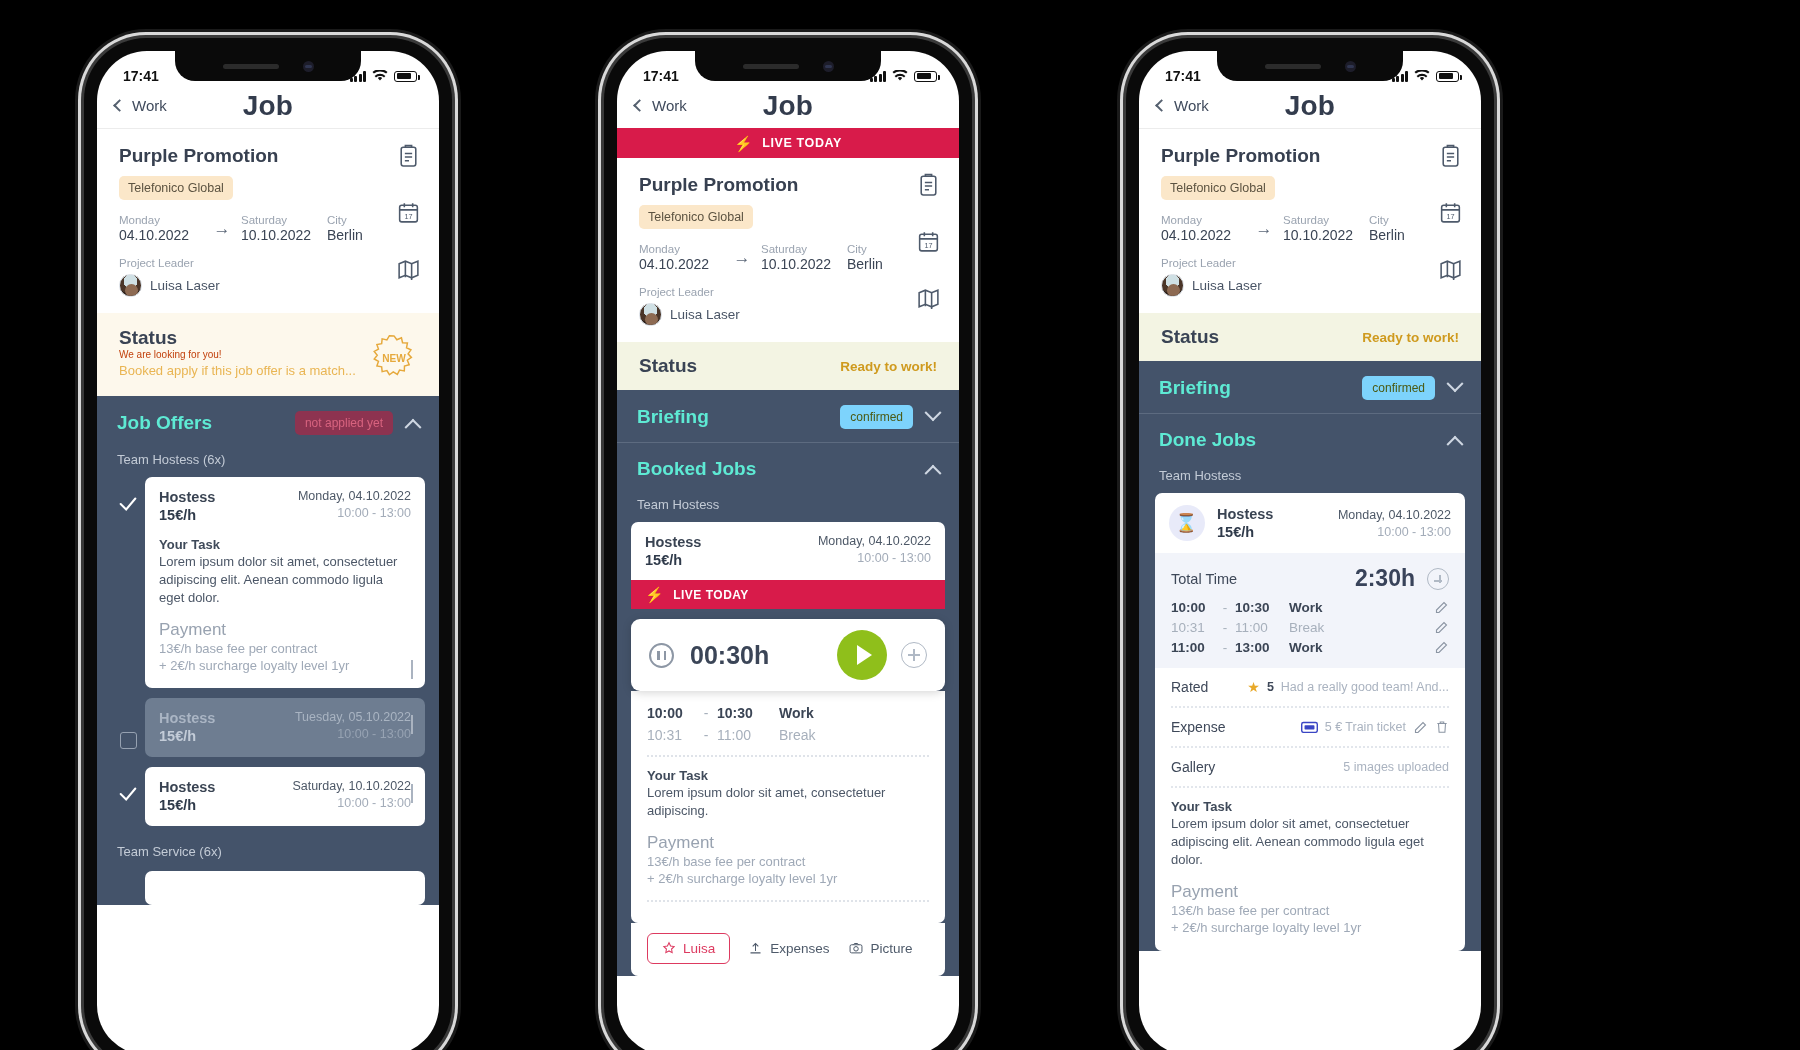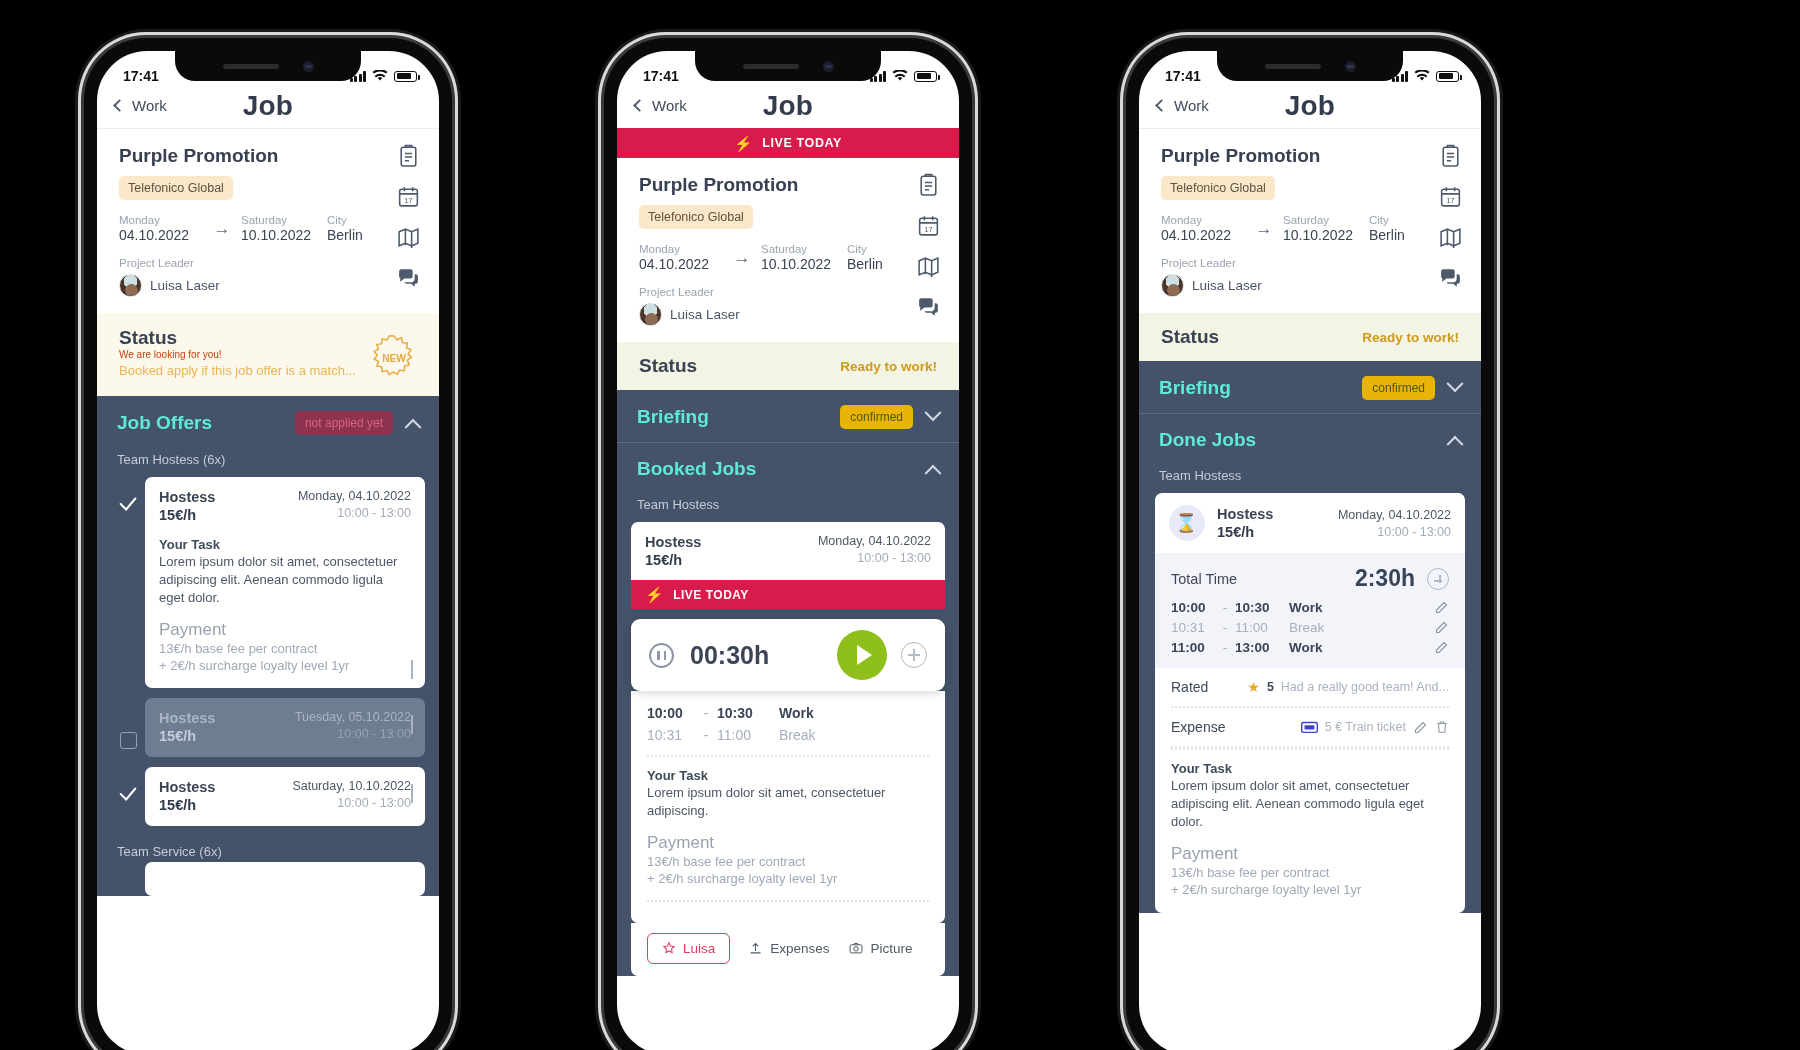--- a/index.html
+++ b/index.html
@@ -103,21 +103,21 @@
   }
   .avatar:after {
     content:""; position:absolute; left:5px; top:9px; width:13px; height:13px;
     border-radius:50%; background:#8d6a52;
   }
   .leader-name { font-size: 13.5px; color:#4a5566; }
 
   
   .icon-rail {
     position:absolute; right: 18px; top: 14px;
-    display:flex; flex-direction:column; gap: 16px; align-items:center;
+    display:flex; flex-direction:column; gap: 32px; align-items:center;
   }
   .rail-ic { width: 25px; height: 25px; color:#4e5a6b; }
   .rail-ic svg { width:100%; height:100%; display:block; }
 
   
   .status-strip {
     background:#fdf8ec; padding: 14px 22px 18px 22px; position: relative;
   }
   .status-strip.compact { padding: 13px 22px; display:flex; align-items:center; justify-content:space-between; background:#f3f4e3; }
   .status-title { font-size: 19px; font-weight:bold; color:#394354; }
@@ -133,21 +133,21 @@
   
   .dark { background:#44536a; }
   .sec-head {
     display:flex; align-items:center; justify-content:space-between;
     padding: 15px 20px 13px 20px;
   }
   .sec-title { font-size: 19px; font-weight:bold; color:#5eead4; }
   .sec-right { display:flex; align-items:center; gap:14px; }
   .badge-pill { border-radius:5px; padding: 5px 10px; font-size:12px; }
   .badge-danger { background:#8d3350; color:#d8637f; }
-  .badge-ok { background:#eab308; color:#4b5a14; }
+  .badge-ok { background:#7dd3fc; color:#4b5a14; }
   .chev { width:12px; height:12px; border-right:2.2px solid #cfd7e2; border-bottom:2.2px solid #cfd7e2; }
   .chev.down { transform: rotate(45deg) translate(-3px,-3px); }
   .chev.up   { transform: rotate(-135deg) translate(-3px,-3px); }
   .sec-divider { height:1px; background:#5d6b80; margin: 0; }
   .group-label { font-size: 13px; color:#c3cbd6; padding: 4px 20px 10px 20px; }
 
   
   .offer-row { display:flex; align-items:flex-start; padding: 0 14px 0 14px; margin-bottom: 10px; }
   .tick { width: 34px; flex: 0 0 34px; display:flex; justify-content:center; padding-top: 16px; }
   .tick svg { width:22px; height:22px; }
@@ -428,21 +428,21 @@
               </div>
               <div class="when">
                 <div class="when-date">Saturday, 10.10.2022</div>
                 <div class="when-time">10:00  -  13:00</div>
               </div>
             </div>
             <span class="card-chev-tr"><span class="chev-sm"></span></span>
           </div>
         </div>
 
-        <div class="group-label" style="padding-top:8px;padding-bottom:3px">Team Service (6x)</div>
+        <div class="group-label" style="padding-top:8px;padding-bottom:12px">Team Service (6x)</div>
         <div class="offer-row">
           <span class="tick"></span>
           <div class="card" style="height:34px"></div>
         </div>
       </div>
     </div>
   </div>
 
   <div class="phone p2">
     <div class="screen">
@@ -814,20 +814,24 @@
                     <path d="M4 20h4L20 8l-4-4L4 16z"></path>
                   </svg>
                 </span>
               <span class="trash"><svg viewBox="0 0 24 24" fill="none" stroke="currentColor" stroke-width="1.8">
                     <path d="M4 6h16M9 6V3.5h6V6M6 6l1 15h10l1-15"></path>
                   </svg></span>
             </span>
           </div>
           <div class="kv-sep"></div>
 
+          <div class="kv-row">
+            <span class="kv-k">Gallery</span>
+            <span class="kv-v">5 images uploaded</span>
+          </div>
           <div class="kv-sep"></div>
 
           <div class="note-block">
             <div class="card-sec-label" style="margin-top:0">Your Task</div>
             <div class="card-sec-text">Lorem ipsum dolor sit amet, consectetuer adipiscing elit. Aenean commodo ligula eget dolor.</div>
             <div class="pay-label">Payment</div>
             <div class="pay-line">13€/h base fee per contract</div>
             <div class="pay-line">+ 2€/h surcharge loyalty level 1yr</div>
           </div>
         </div>

